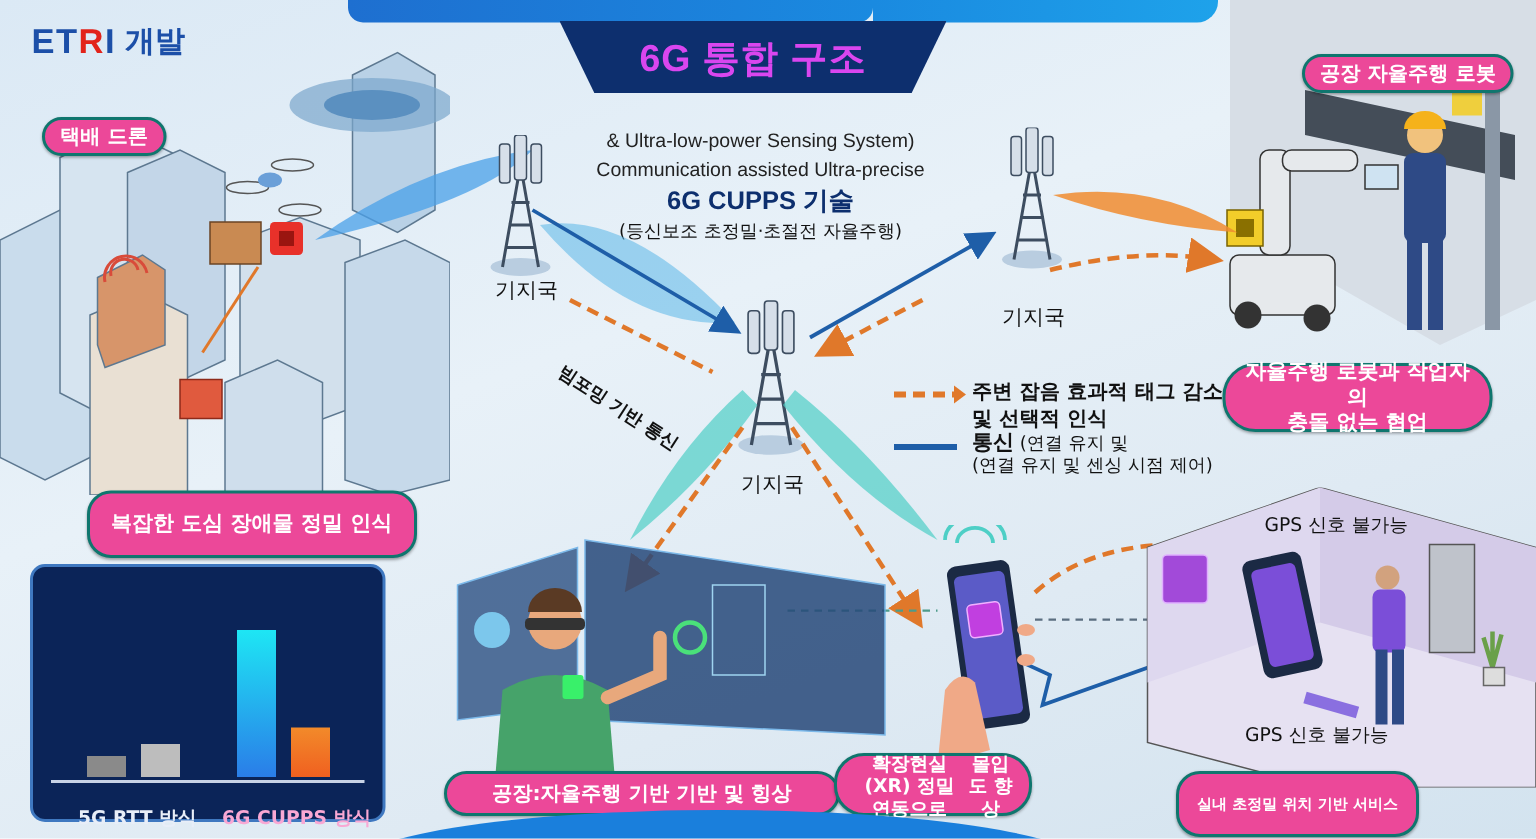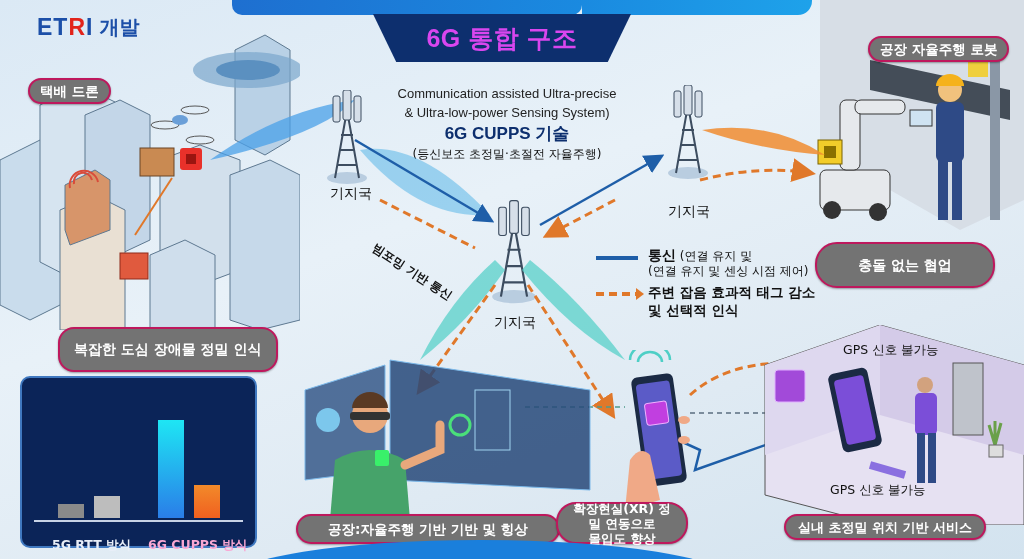--- a/index.html
+++ b/index.html
@@ -29,43 +29,43 @@
     clip-path: polygon(0 0, 100% 0, 91% 100%, 9% 100%);
     border-radius: 0 0 6px 6px;
     display: flex; align-items: center; justify-content: center;
   }
   .title-tab span {
     color: #d946ef; font-weight: bold; font-size: 25px; letter-spacing: 0.5px;
     font-family: "Liberation Sans", "DejaVu Sans", sans-serif;
   }
 
   
-  .logo { left: 37px; top: 14px; display: flex; align-items: center; gap: 6px; text-align: right; }
+  .logo { left: 21px; top: 14px; display: flex; align-items: center; gap: 6px; text-align: right; }
   .logo .etri { font-family: "Liberation Sans", sans-serif; font-weight: 900; font-size: 23px; color: #1c4fa8; letter-spacing: 1px; }
   .logo .etri .r { color: #e2231a; }
   .logo .dev { font-size: 20px; font-weight: bold; color: #1c4fa8; }
 
   
   .sub-en {
     left: 372px; top: 84px; width: 270px; text-align: center;
     font-family: "Liberation Sans", sans-serif; font-size: 13px; line-height: 19px; color: #222;
   }
   .sub-ko1 {
     left: 372px; top: 122px; width: 270px; text-align: center;
     font-family: Liberation Sans, sans-serif; font-weight: bold; font-size: 17px; color: #0d2f6e;
   }
   .sub-ko2 {
     left: 372px; top: 146px; width: 270px; text-align: center;
     font-size: 12px; color: #111;
   }
 
   
   .pill {
-    background: #737373; color: #fff; border-radius: 16px;
-    border: 2px solid #be185d;
+    background: #ec4899; color: #fff; border-radius: 16px;
+    border: 2px solid #0f766e;
     font-weight: bold; display: flex; align-items: center; justify-content: center;
     text-align: center; padding: 2px 10px; line-height: 17px;
     box-shadow: 0 1px 2px rgba(0,0,0,.35);
   }
 
   
   .station-label { font-size: 14px; color: #111; font-weight: 500; }
 
   
   .tower { width: 44px; height: 96px; }
@@ -173,22 +173,22 @@
   <rect x="192" y="160" width="10" height="60" fill="#2e4a86"></rect>
   <rect x="150" y="110" width="22" height="16" fill="#cfe3f2" stroke="#333"></rect>
   <rect x="208" y="55" width="20" height="22" fill="#f2cd2a" opacity="0.9"></rect>
 </svg>
 
 <svg class="abs" style="left:700px;top:110px;width:130px;height:60px" viewBox="0 0 130 60">
   <path d="M2 20 Q70 10 125 45 Q60 40 2 20 Z" fill="#f08c30" opacity="0.85"></path>
 </svg>
 
 <div class="abs sub-en">
+  <div>&amp; Ultra-low-power Sensing System)</div>
   <div>Communication assisted Ultra-precise</div>
-  <div>&amp; Ultra-low-power Sensing System)</div>
 </div>
 <div class="abs sub-ko1">6G CUPPS 기술</div>
 <div class="abs sub-ko2">(등신보조 초정밀·초절전 자율주행)</div>
 
 <svg class="abs tower" style="left:325px;top:90px" viewBox="0 0 44 96">
   <ellipse cx="22" cy="88" rx="20" ry="6" fill="#b9cde0"></ellipse>
   <path d="M22 20 L10 88 M22 20 L34 88 M14 60 L30 60 M12 75 L32 75 M16 45 L28 45" stroke="#3d4d60" stroke-width="2" fill="none"></path>
   <rect x="8" y="6" width="7" height="26" rx="2" fill="#d6dfe9" stroke="#3d4d60"></rect>
   <rect x="29" y="6" width="7" height="26" rx="2" fill="#d6dfe9" stroke="#3d4d60"></rect>
   <rect x="18" y="0" width="8" height="30" rx="2" fill="#d6dfe9" stroke="#3d4d60"></rect>
@@ -284,45 +284,46 @@
   <rect x="183" y="108" width="8" height="50" fill="#2e4a86"></rect>
   <path d="M250 120 l-6 -20 M250 120 l6 -22 M250 120 l0 -24" stroke="#6aa04a" stroke-width="3"></path>
   <rect x="244" y="120" width="14" height="12" fill="#ddd" stroke="#666"></rect>
   <path d="M125 140 L160 150" stroke="#8a6fe0" stroke-width="8"></path>
 </svg>
 
 <div class="abs pill" style="left:28px;top:78px;height:26px;font-size:13.5px">택배 드론</div>
 <div class="abs pill" style="left:58px;top:327px;height:45px;font-size:14px;padding:2px 14px">복잡한 도심 장애물 정밀 인식</div>
 <div class="abs pill" style="left:868px;top:36px;height:26px;font-size:13.5px">공장 자율주행 로봇</div>
 <div class="abs pill" style="left:815px;top:242px;width:180px;height:46px;font-size:14px;flex-direction:column;border-radius:22px">
+  <span>자율주행 로봇과 작업자의</span>
   <span>충돌 없는 협업</span>
 </div>
 <div class="abs pill" style="left:296px;top:514px;height:30px;font-size:13.5px;padding:2px 30px">공장:자율주행 기반 기반 및 힝상</div>
-<div class="abs pill" style="left:556px;top:502px;width:132px;height:42px;font-size:12.5px;flex-direction:column;border-radius:20px;line-height:15px">
+<div class="abs pill" style="left:556px;top:502px;width:132px;height:42px;font-size:12.5px;flex-direction:row;border-radius:20px;line-height:15px">
   <span>확장현실(XR) 정밀 연동으로</span>
   <span>몰입도 향상</span>
 </div>
-<div class="abs pill" style="left:784px;top:514px;height:26px;font-size:13px;padding:10px 12px">실내 초정밀 위치 기반 서비스</div>
+<div class="abs pill" style="left:784px;top:514px;height:44px;font-size:10px;padding:10px 12px">실내 초정밀 위치 기반 서비스</div>
 
 <div class="abs" style="left:843px;top:342px;font-size:12.5px;font-weight:500">GPS 신호 불가능</div>
 <div class="abs" style="left:830px;top:482px;font-size:12.5px;font-weight:500">GPS 신호 불가능</div>
 
 <div class="abs legend">
+  <div class="legend-row" style="margin-top:4px">
+    <span class="legend-dash"></span>
+    <div class="legend-text2">
+      <div>주변 잡음 효과적 태그 감소</div>
+      <div>및 선택적 인식</div>
+    </div>
+  </div>
   <div class="legend-row">
     <span class="legend-line"></span>
     <div class="legend-text1">
       <div><b>통신</b> <span>(연결 유지 및</span></div>
       <div>(연결 유지 및 센싱 시점 제어)</div>
-    </div>
-  </div>
-  <div class="legend-row" style="margin-top:4px">
-    <span class="legend-dash"></span>
-    <div class="legend-text2">
-      <div>주변 잡음 효과적 태그 감소</div>
-      <div>및 선택적 인식</div>
     </div>
   </div>
 </div>
 
 <div class="abs chart-panel">
   <div class="chart-axis"></div>
   <div class="bar" style="left:36px;height:14px;background:#8a8a8a"></div>
   <div class="bar" style="left:72px;height:22px;background:#bdbdbd"></div>
   <div class="bar" style="left:136px;height:98px;background:linear-gradient(180deg,#1ee6f4,#2a7de8)"></div>
   <div class="bar" style="left:172px;height:33px;background:linear-gradient(180deg,#f28a2a,#f06020)"></div>

